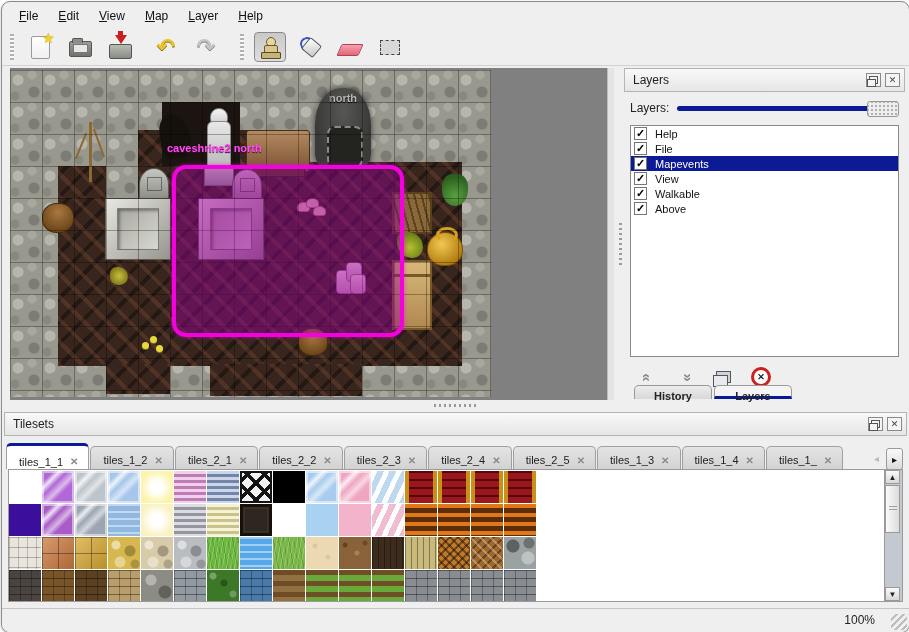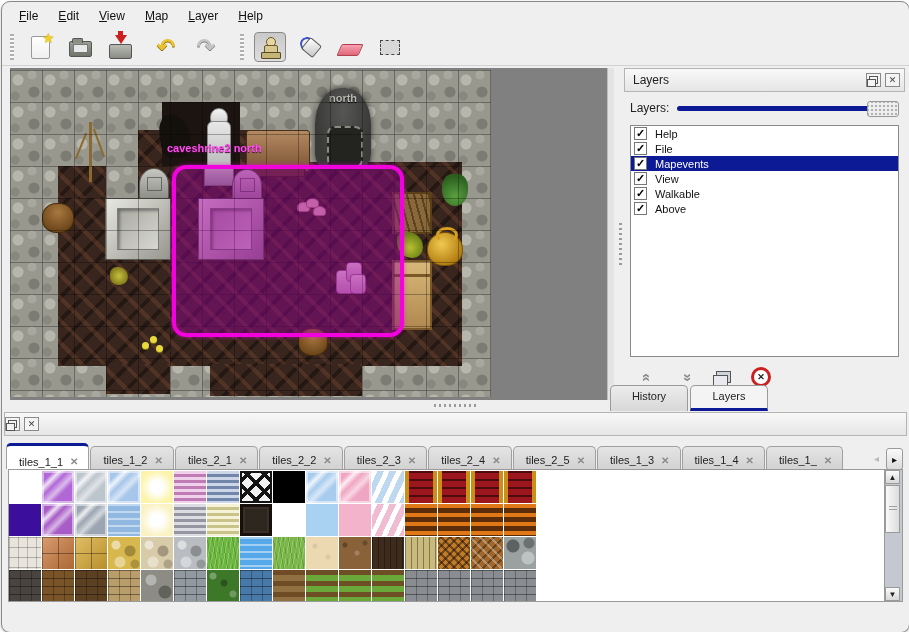--- a/index.html
+++ b/index.html
@@ -135,21 +135,21 @@
   .layerrow{display:flex;align-items:center;height:15px;padding-left:3px;font-size:11px;color:#111;}
   .layerrow.selected{background:#0c1a96;color:#ffffff;}
   .cb{width:11px;height:11px;background:#ffffff;border:1px solid #777;margin-right:8px;display:flex;align-items:center;justify-content:center;font-size:11px;font-weight:bold;color:#000;line-height:1;flex:0 0 auto;}
   .layerbtns{display:flex;align-items:center;gap:12px;margin:8px 0 0 10px;height:24px;}
   .chev{font-size:15px;font-weight:bold;color:#888;display:inline-block;}
   .chev.up{transform:rotate(90deg);}
   .chev.down{transform:rotate(-90deg);}
   .dup-icon{position:relative;width:13px;height:10px;border:1px solid #555;background:#cfd4dc;}
   .dup-icon::before{content:"";position:absolute;left:-4px;top:3px;width:13px;height:10px;border:1px solid #555;background:#e8eaf0;}
   .del-icon{width:14px;height:14px;border-radius:50%;border:3px solid #cc2020;background:#fff;display:flex;align-items:center;justify-content:center;font-size:9px;font-weight:bold;color:#222;line-height:1;}
-  .docktabs{position:absolute;left:608px;top:383px;height:26px;display:flex;}
+  .docktabs{position:absolute;left:632px;top:383px;height:14px;display:flex;font-weight:bold;}
   .dtab{min-width:56px;text-align:center;font-size:11px;color:#222;padding:4px 10px 3px 10px;border:1px solid #9a9a9a;border-bottom:none;border-radius:5px 5px 0 0;background:linear-gradient(#ececec,#d8d8d8);margin-right:2px;}
   .dtab.active{background:#f4f4f4;border-bottom:3px solid #0c1a96;padding-bottom:0;}
   
   .tilesetsdock{position:absolute;left:2px;top:410px;width:903px;height:196px;}
   .ts-tabs{position:absolute;left:2px;top:31px;right:40px;height:26px;display:flex;overflow:hidden;}
   .ttab{flex:0 0 auto;display:flex;align-items:center;gap:7px;font-size:11px;color:#222;
         padding:4px 10px 4px 12px;margin-right:1px;border:1px solid #a0a0a0;border-bottom:none;
         border-radius:5px 5px 0 0;background:linear-gradient(#e4e4e4,#cfcfcf);height:18px;margin-top:3px;}
   .ttab.active{background:#ffffff;border-top:3px solid #0c1a96;margin-top:0;height:23px;}
   .ttab .x{color:#8a8a8a;font-size:10px;font-weight:bold;}
@@ -384,20 +384,21 @@
         </span>
     </div>
   </div>
   <div class="docktabs" id="docktabs">
       <div class="dtab">History</div>
       <div class="dtab active">Layers</div>
     </div>
 
   <div class="tilesetsdock">
     <div class="dock-title">
+      <span class="t">Tilesets</span>
       <span class="mini-btn">
           <span class="float-glyph"></span>
         </span>
       <span class="mini-btn">
           <span>✕</span>
         </span>
     </div>
     <div class="ts-tabs" id="tstabs">
         <div class="ttab active">
           <span>tiles_1_1</span>
@@ -512,14 +513,18 @@
           <div class="tile p-brick" style="background-color: rgb(137, 141, 145);"></div>
         </div>
     </div>
     <div class="ts-vscroll">
       <span class="up">▲</span>
       <span class="thumb"></span>
       <span class="down">▼</span>
     </div>
   </div>
 
+  <div class="statusbar">
+    <span class="zoom">100%</span>
+    <span class="gripcorner"></span>
+  </div>
 
 </div>
 
 </body></html>

